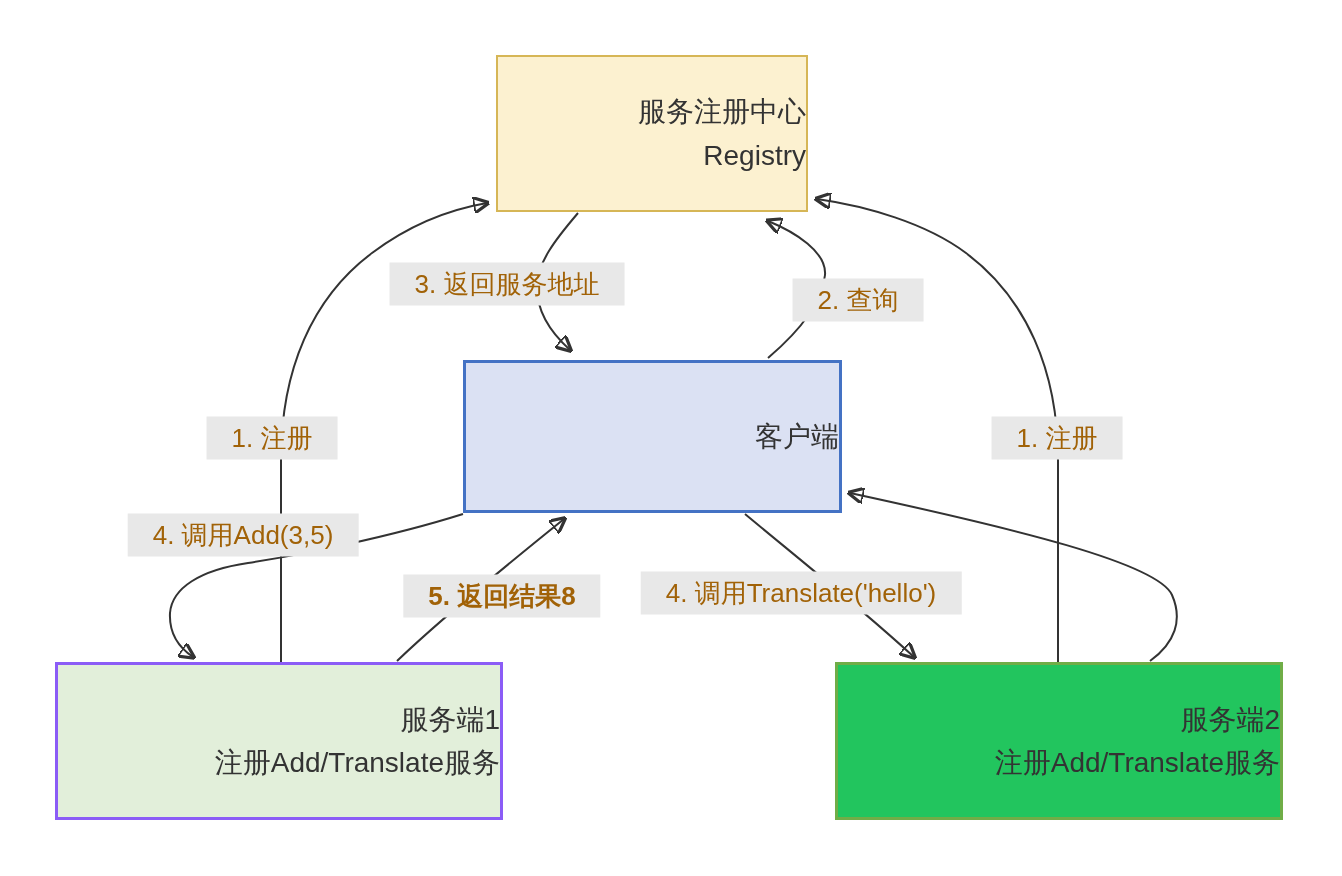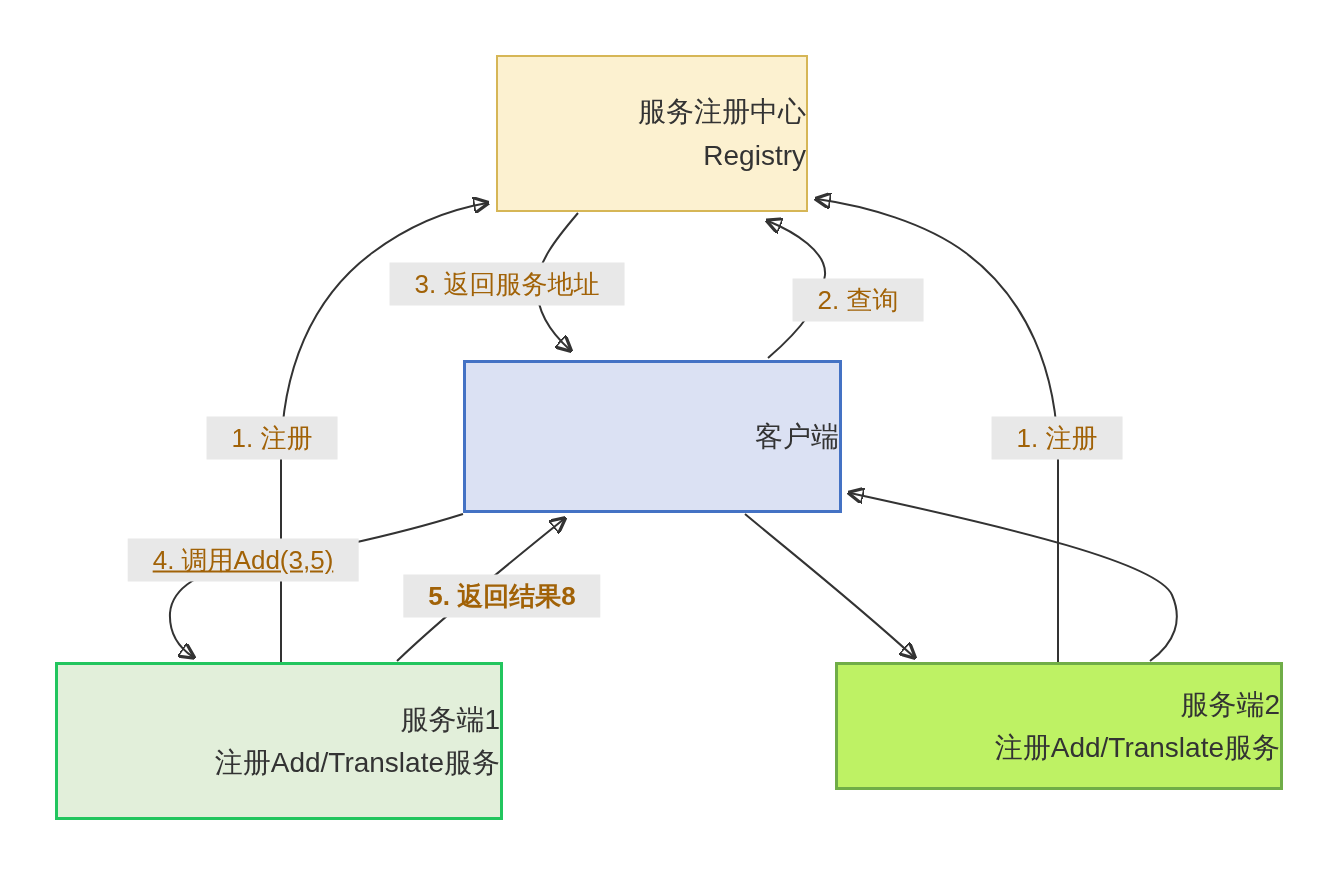--- a/index.html
+++ b/index.html
@@ -24,36 +24,36 @@
     display: flex;
     flex-direction: column;
     align-items: flex-end;
     justify-content: center;
     text-align: center;
     font-size: 28px;
     line-height: 1.55;
   }
   .node-registry { left:496px; top:55px;  width:312px; height:157px; background:#fcf1d0; border:2px solid #d6b656; }
   .node-client   { left:463px; top:360px; width:379px; height:153px; background:#dbe1f3; border:3px solid #4472c4;padding-left:8px; }
-  .node-server1  { left:55px;  top:662px; width:448px; height:158px; background:#e2efda; border:3px solid #22c55e; }
-  .node-server2  { left:835px; top:662px; width:448px; height:128px; background:#bef264; border:3px solid #70ad47; }
+  .node-server1  { left:55px;  top:662px; width:448px; height:158px; background:#e2efda; border:3px solid #8b5cf6; }
+  .node-server2  { left:835px; top:662px; width:448px; height:158px; background:#22c55e; border:3px solid #70ad47; }
   .edge-label {
     position: absolute;
     transform: translate(-50%,-50%);
     background: #e8e8e8;
     padding: 4px 25px;
     font-size: 26px;
     white-space: nowrap;
     color: #a16207;
   }
   .lbl-register-left  { left:272px;  top:438px; }
   .lbl-register-right { left:1057px; top:438px; }
   .lbl-query          { left:858px;  top:300px; }
   .lbl-return-address { left:507px;  top:284px; }
-  .lbl-call-add       { left:243px;  top:560px;text-decoration:underline; }
+  .lbl-call-add       { left:243px;  top:535px; }
   .lbl-return-8       { left:502px;  top:596px;font-weight:bold; }
   .lbl-call-translate { left:801px;  top:593px; }
   .lbl-return-nihao   { left:1082px; top:550px; }
 </style>
 </head>
 <body>
 
 <div class="canvas">
 
   <svg class="edges" viewBox="0 0 1342 876" xmlns="http://www.w3.org/2000/svg">
@@ -90,14 +90,15 @@
     <div>服务端2</div>
     <div>注册Add/Translate服务</div>
   </div>
 
   <div class="edge-label lbl-register-left">1. 注册</div>
   <div class="edge-label lbl-register-right">1. 注册</div>
   <div class="edge-label lbl-query">2. 查询</div>
   <div class="edge-label lbl-return-address">3. 返回服务地址</div>
   <div class="edge-label lbl-call-add">4. 调用Add(3,5)</div>
   <div class="edge-label lbl-return-8">5. 返回结果8</div>
+  <div class="edge-label lbl-call-translate">4. 调用Translate('hello')</div>
 
 </div>
 
 </body></html>

